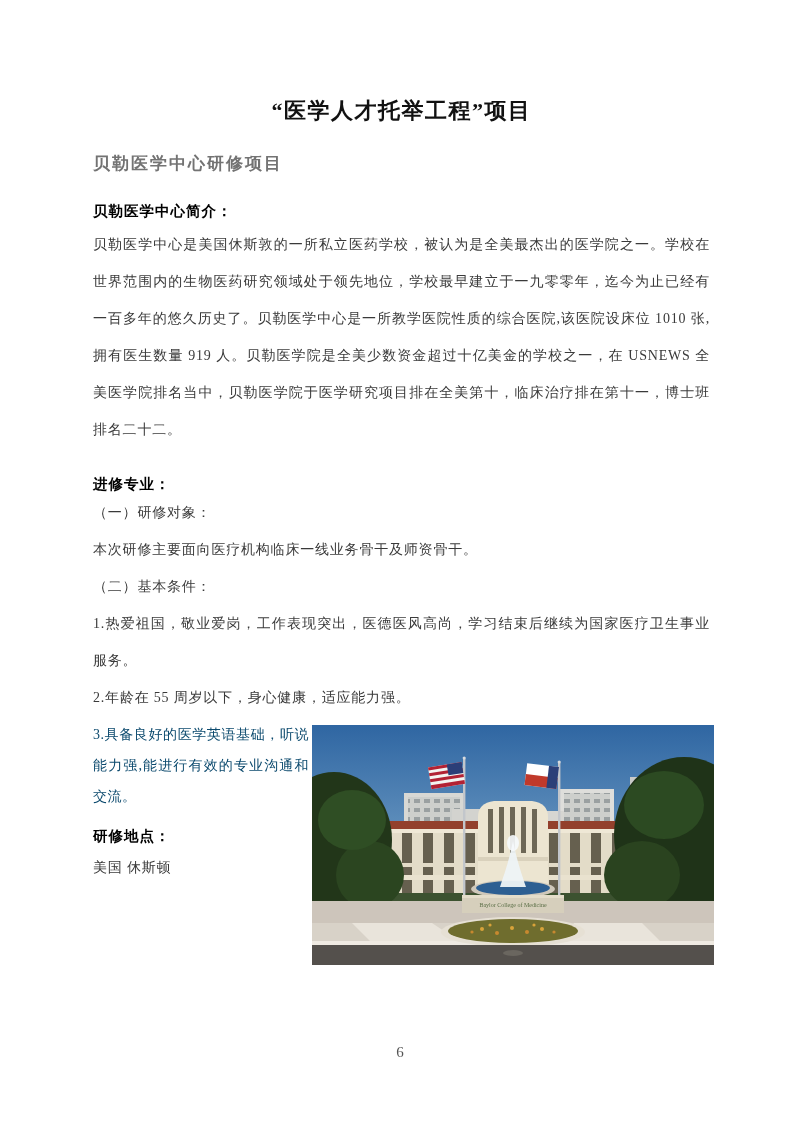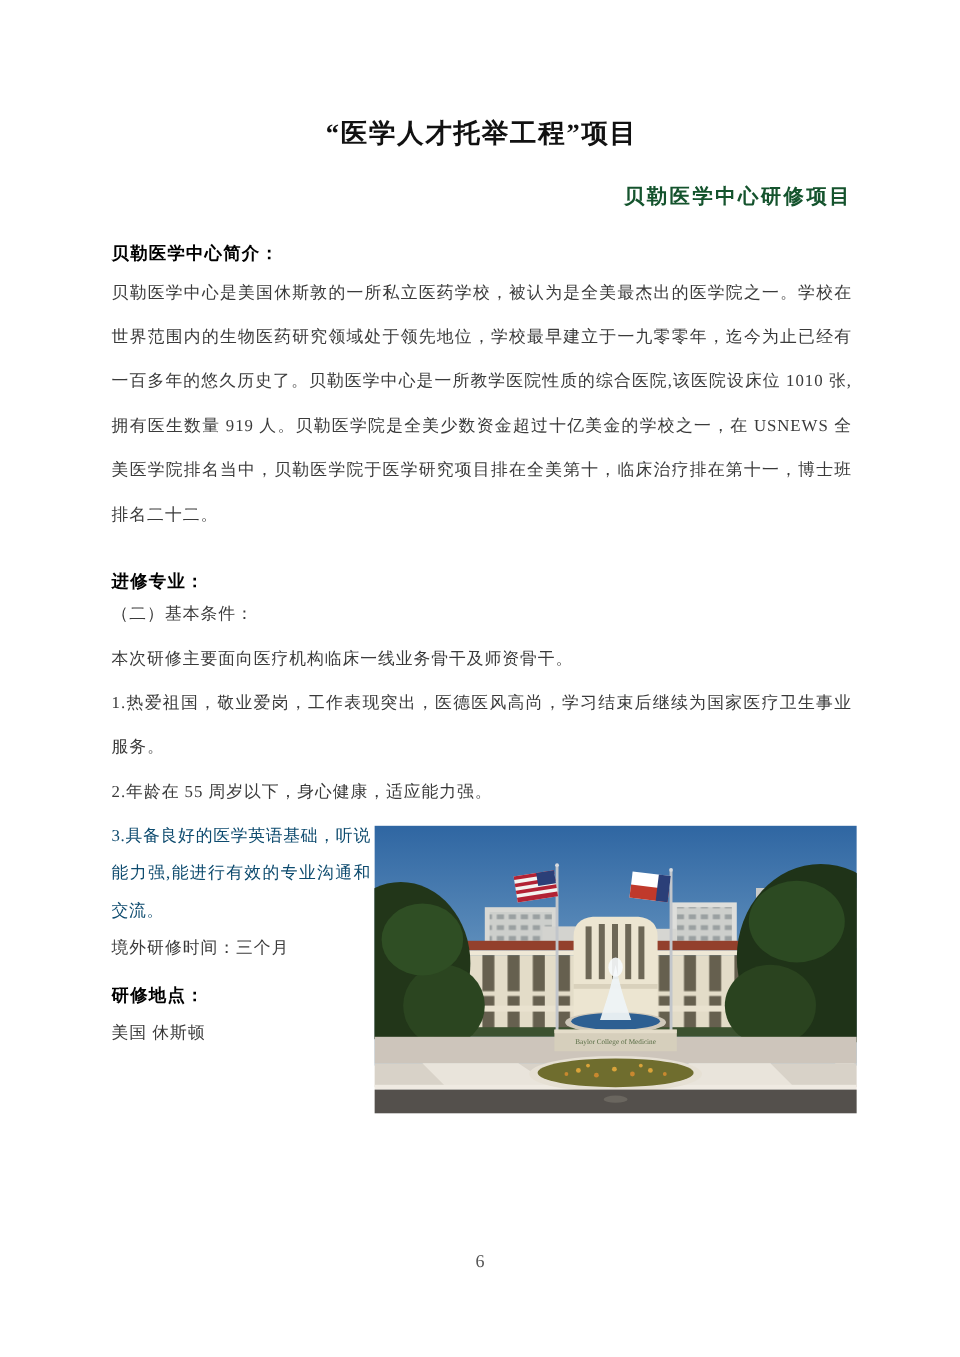--- a/index.html
+++ b/index.html
@@ -7,21 +7,21 @@
     width:800px;height:1131px;background:#ffffff;position:relative;
     font-family:"Liberation Serif","DejaVu Serif",serif;color:#3a3a3a;
     overflow:hidden;
   }
   .content{padding:96px 90px 0 93px;}
   .doc-title{
     font-size:22px;font-weight:bold;text-align:center;color:#111;
     letter-spacing:1.5px;margin:0;
   }
   .doc-subtitle{
-    font-size:17px;font-weight:bold;text-align:right;color:#14532d;
+    font-size:17px;font-weight:bold;text-align:left;color:#737373;
     letter-spacing:2px;margin:26px 0 0 0;
   }
   .sec-heading{
     font-size:14.5px;font-weight:bold;color:#000000;
     letter-spacing:1px;margin:27px 0 0 0;
   }
   .body-par{
     font-size:14px;line-height:37px;text-align:justify;text-justify:inter-ideograph;
     letter-spacing:0.8px;margin:5px 0 0 0;color:#3a3a3a;
   }
@@ -51,29 +51,29 @@
 <div class="content">
 
   <h1 class="doc-title">“医学人才托举工程”项目</h1>
   <h2 class="doc-subtitle">贝勒医学中心研修项目</h2>
 
   <div class="sec-heading">贝勒医学中心简介：</div>
   <p class="body-par">贝勒医学中心是美国休斯敦的一所私立医药学校，被认为是全美最杰出的医学院之一。学校在世界范围内的生物医药研究领域处于领先地位，学校最早建立于一九零零年，迄今为止已经有一百多年的悠久历史了。贝勒医学中心是一所教学医院性质的综合医院,该医院设床位 1010 张,拥有医生数量 919 人。贝勒医学院是全美少数资金超过十亿美金的学校之一，在 USNEWS 全美医学院排名当中，贝勒医学院于医学研究项目排在全美第十，临床治疗排在第十一，博士班排名二十二。</p>
 
   <div class="sec-heading">进修专业：</div>
 
+  <p class="plain-line">（一）研修对象：</p>
+  <p class="plain-line">本次研修主要面向医疗机构临床一线业务骨干及师资骨干。</p>
   <p class="plain-line">（二）基本条件：</p>
-  <p class="plain-line">本次研修主要面向医疗机构临床一线业务骨干及师资骨干。</p>
   <p class="body-par" style="margin:0;">1.热爱祖国，敬业爱岗，工作表现突出，医德医风高尚，学习结束后继续为国家医疗卫生事业服务。</p>
   <p class="plain-line">2.年龄在 55 周岁以下，身心健康，适应能力强。</p>
 
   <div class="photo-row">
     <div class="left-col">
       <p class="wrap-par">3.具备良好的医学英语基础，听说能力强,能进行有效的专业沟通和交流。</p>
-      <p class="plain-line">境外研修时间：三个月</p>
       <div class="sec-heading">研修地点：</div>
       <p class="plain-line">美国 休斯顿</p>
     </div>
 
     <div class="photo-frame">
       <svg width="402" height="240" viewBox="0 0 402 240" xmlns="http://www.w3.org/2000/svg">
         <defs>
           <linearGradient id="sky" x1="0" y1="0" x2="0" y2="1">
             <stop offset="0" stop-color="#2f66a2"></stop>
             <stop offset="0.7" stop-color="#6f9cc4"></stop>

